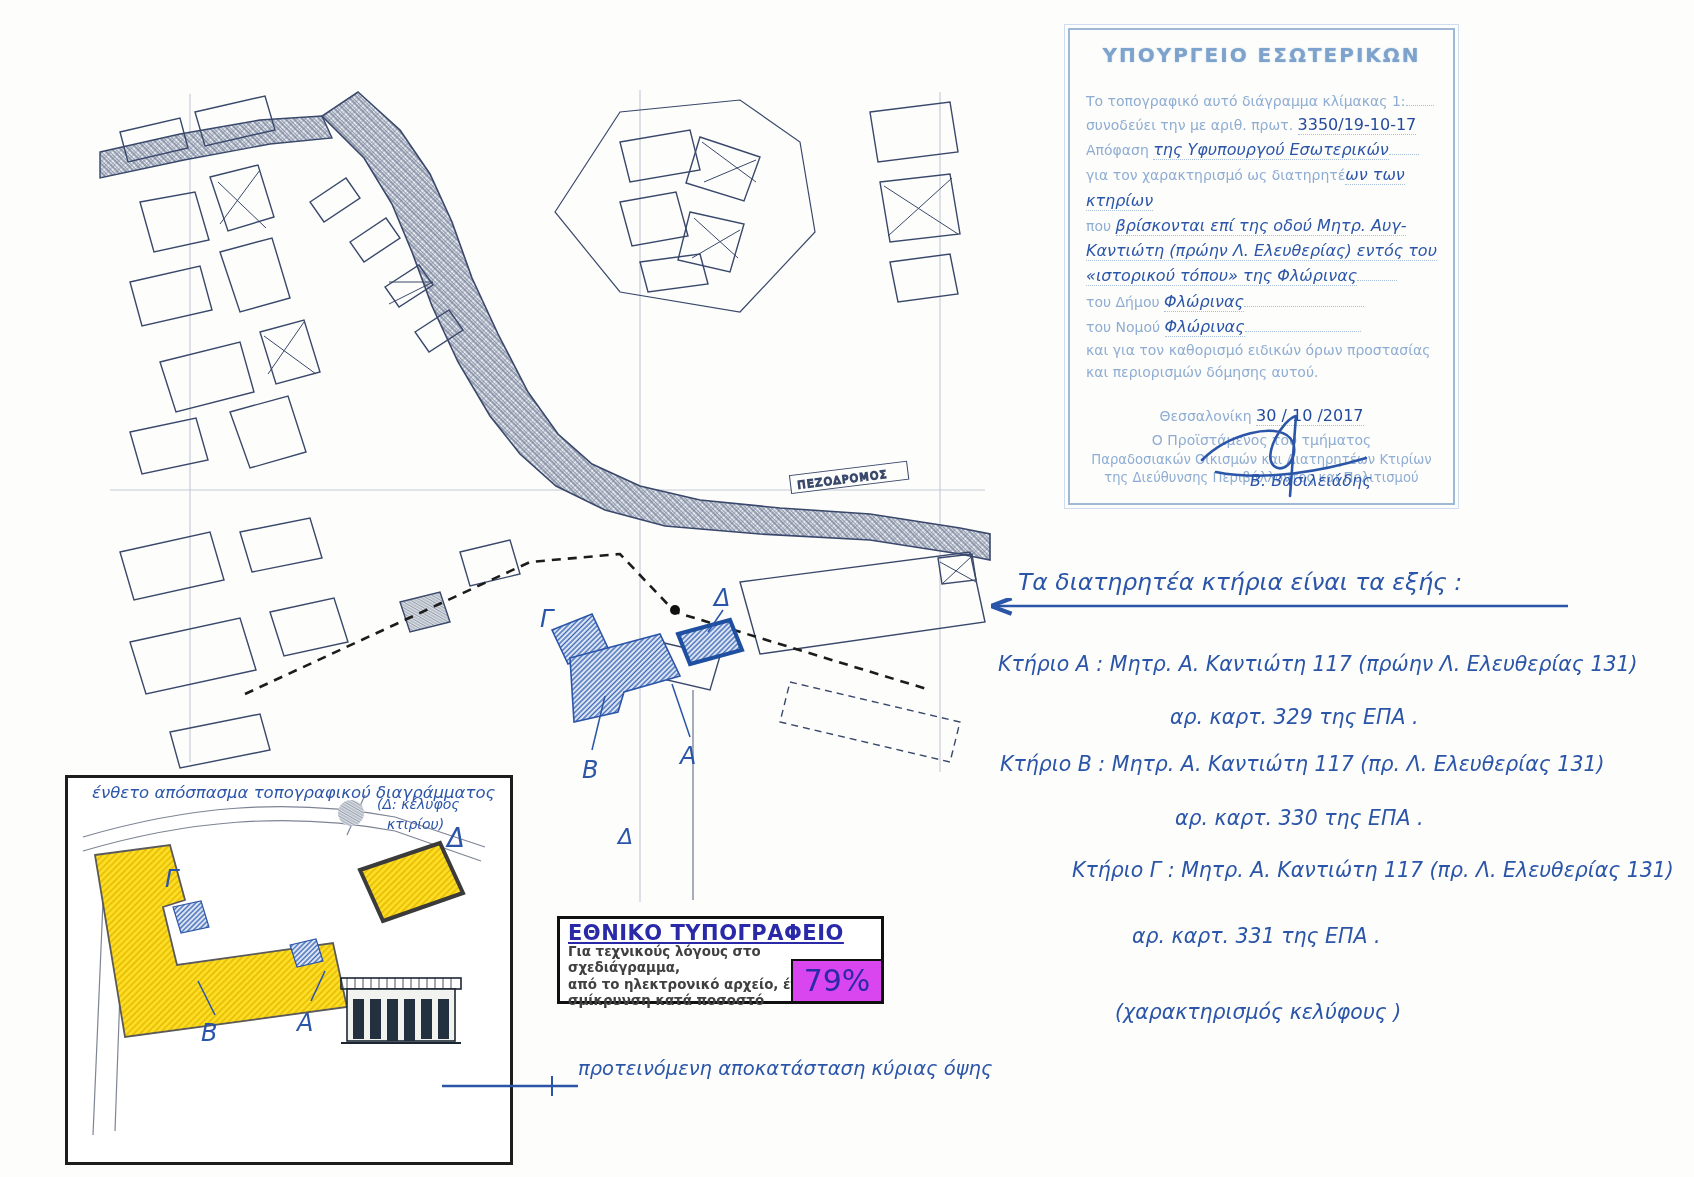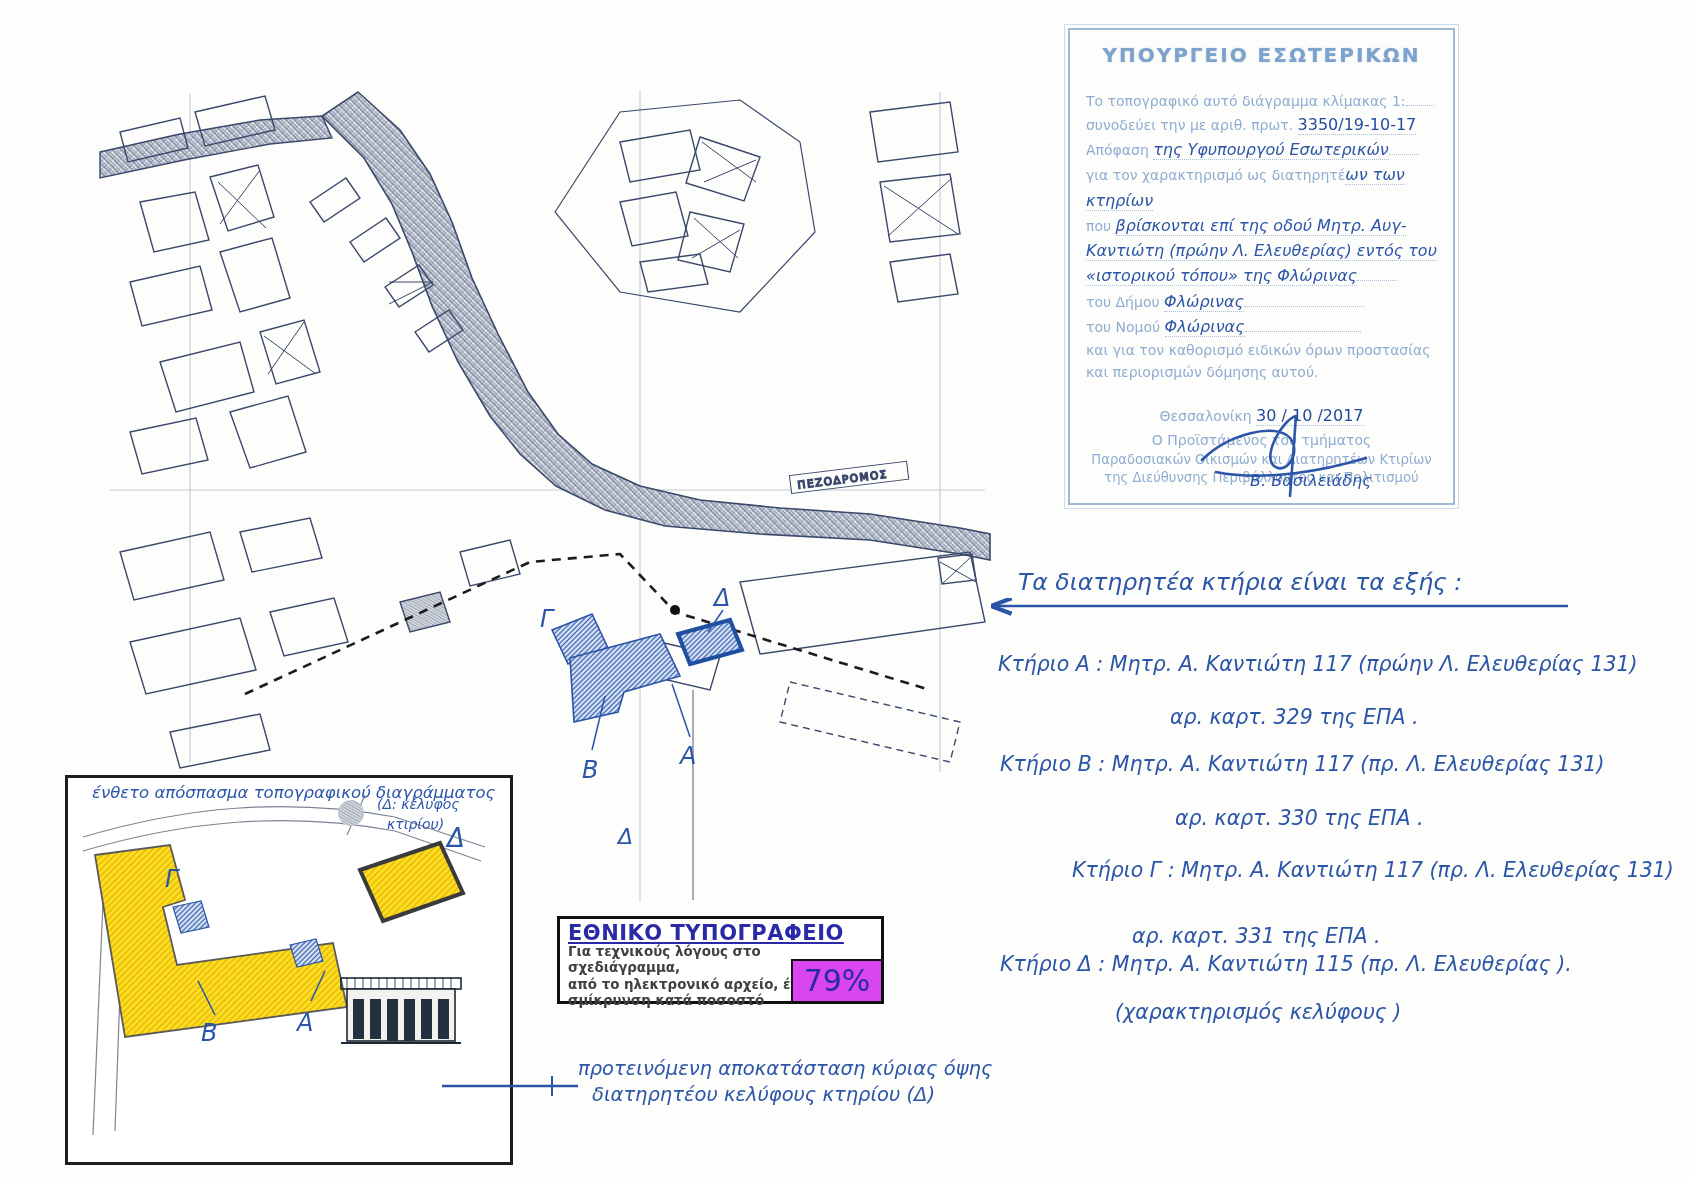--- a/index.html
+++ b/index.html
@@ -196,21 +196,20 @@
       </defs>
     <line x1="8" y1="8" x2="580" y2="8" stroke="#2b55a8" stroke-width="2.6" marker-start="url(#arrow)"></line>
   </svg>
 
   <div class="abs hand note-line1" style="left:998px;top:652px;">Κτήριο Α : Μητρ. Α. Καντιώτη 117 (πρώην Λ. Ελευθερίας 131)</div>
   <div class="abs hand note-line2" style="left:1170px;top:705px;">αρ. καρτ. 329 της ΕΠΑ .</div>
   <div class="abs hand note-line1" style="left:1000px;top:752px;">Κτήριο Β : Μητρ. Α. Καντιώτη 117 (πρ. Λ. Ελευθερίας 131)</div>
   <div class="abs hand note-line2" style="left:1175px;top:806px;">αρ. καρτ. 330 της ΕΠΑ .</div>
   <div class="abs hand note-line1" style="left:1064px;top:858px;margin-left:8px;">Κτήριο Γ : Μητρ. Α. Καντιώτη 117 (πρ. Λ. Ελευθερίας 131)</div>
   <div class="abs hand note-line2" style="left:1132px;top:912px;margin-top:12px;">αρ. καρτ. 331 της ΕΠΑ .</div>
-  <div class="abs hand note-line1" style="left:1000px;top:952px;">Κτήριο Δ : Μητρ. Α. Καντιώτη 115 (πρ. Λ. Ελευθερίας ).</div>
   <div class="abs hand note-line2" style="left:1115px;top:1000px;">(χαρακτηρισμός κελύφους )</div>
 
   <svg class="abs" style="left:65px;top:775px;" width="448" height="390" viewBox="0 0 448 390">
     <defs>
       <pattern id="yellowhatch" width="9" height="9" patternUnits="userSpaceOnUse" patternTransform="rotate(-45)">
         <rect width="9" height="9" fill="#ffdf26"></rect>
         <path d="M0,2 H9 M0,6.5 H9" stroke="#e3b800" stroke-width="1.6"></path>
       </pattern>
       <pattern id="bluehatch2" width="7" height="7" patternUnits="userSpaceOnUse" patternTransform="rotate(-45)">
         <rect width="7" height="7" fill="#eef3fb"></rect>
@@ -274,16 +273,15 @@
     <div class="typo-percent">79%</div>
   </div>
 
   <svg class="abs" style="left:440px;top:1070px;" width="150" height="30">
     <line x1="2" y1="16" x2="138" y2="16" stroke="#2b55a8" stroke-width="2.4"></line>
     <line x1="112" y1="6" x2="112" y2="26" stroke="#2b55a8" stroke-width="2"></line>
   </svg>
 
   <div class="abs hand restore-note">
     <div>προτεινόμενη αποκατάσταση κύριας όψης</div>
-    <div style="padding-left:14px;">διατηρητέου κελύφους κτηρίου (Δ)</div>
   </div>
 
 </div>
 
 </body></html>

